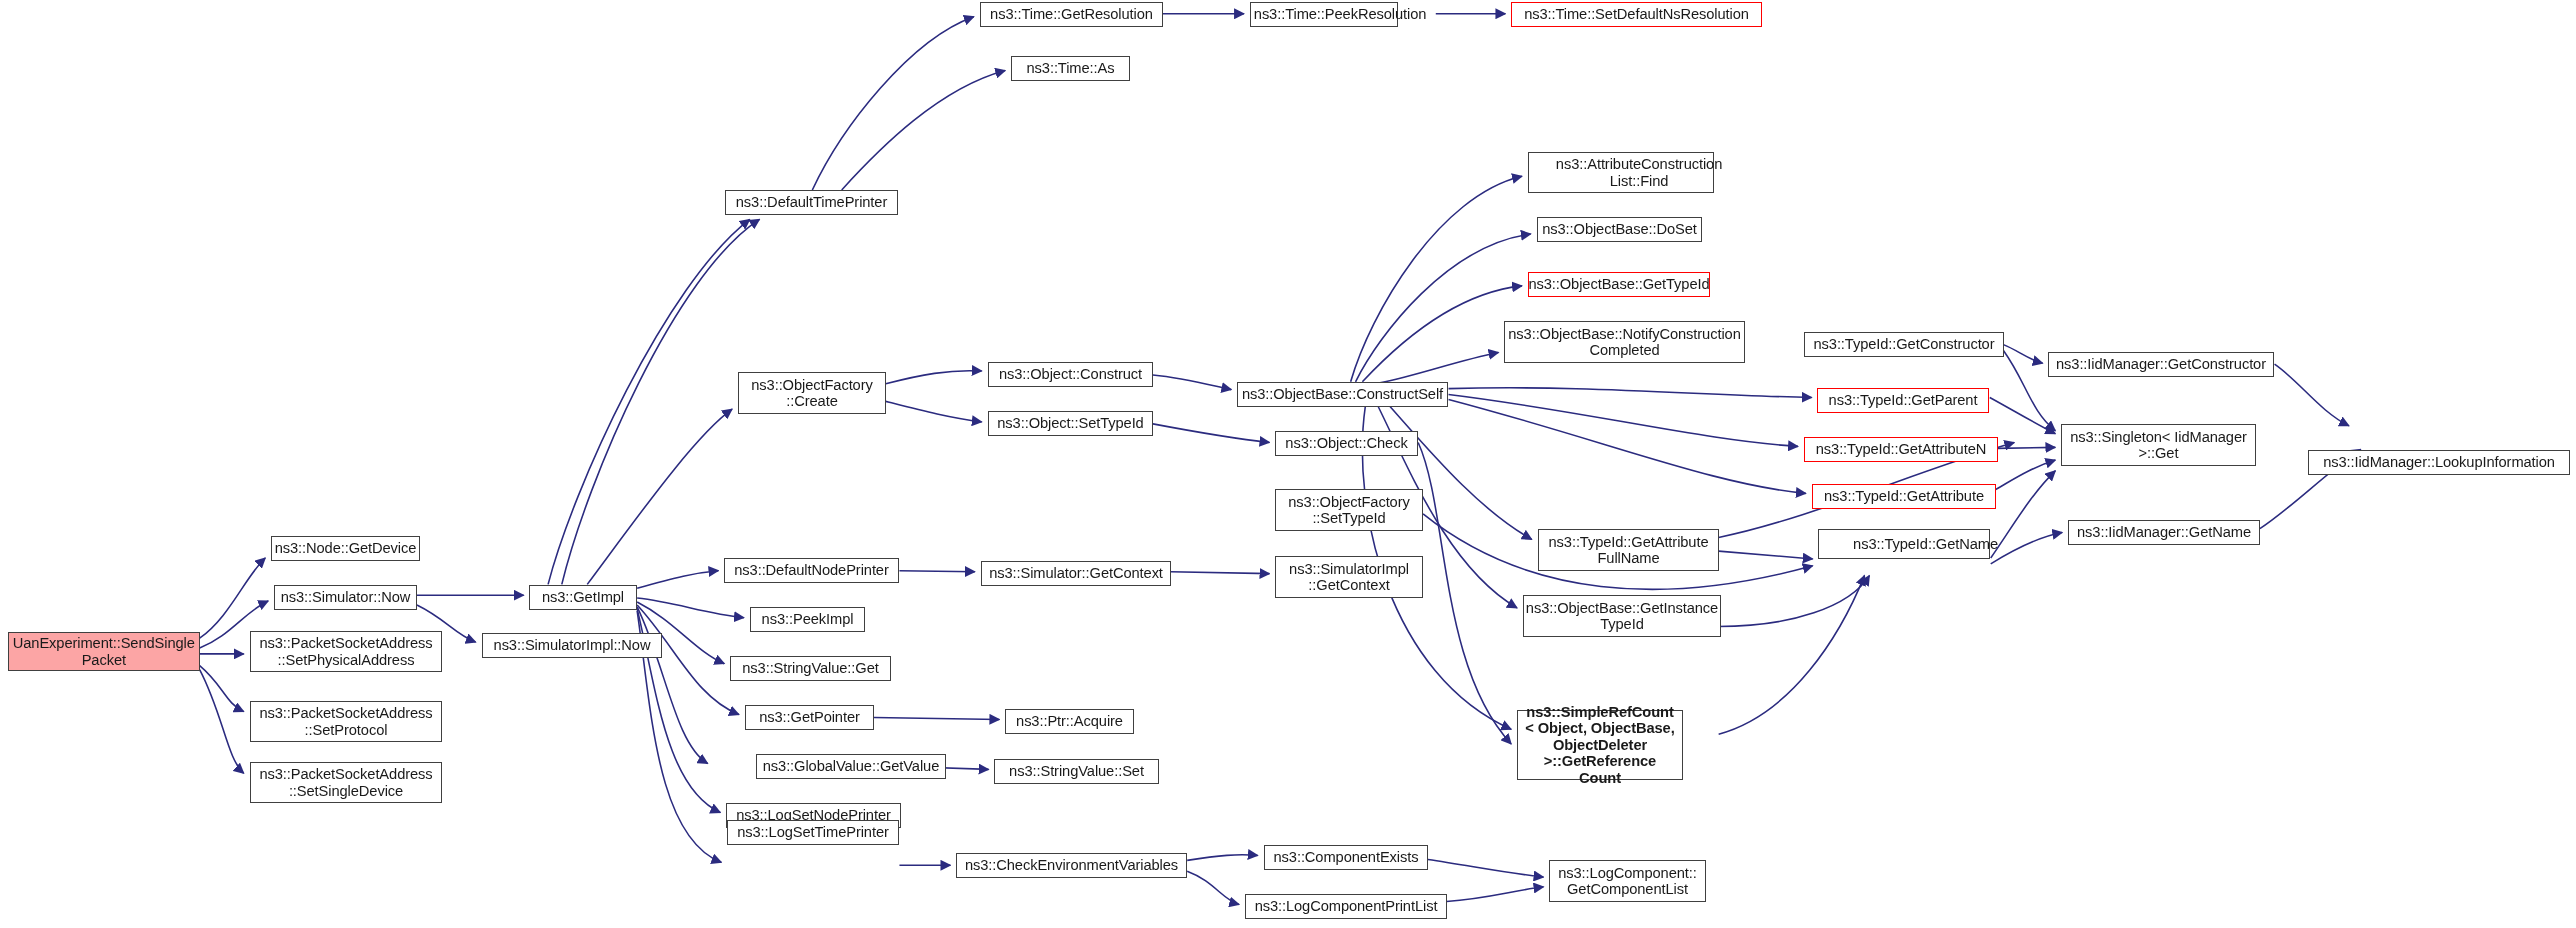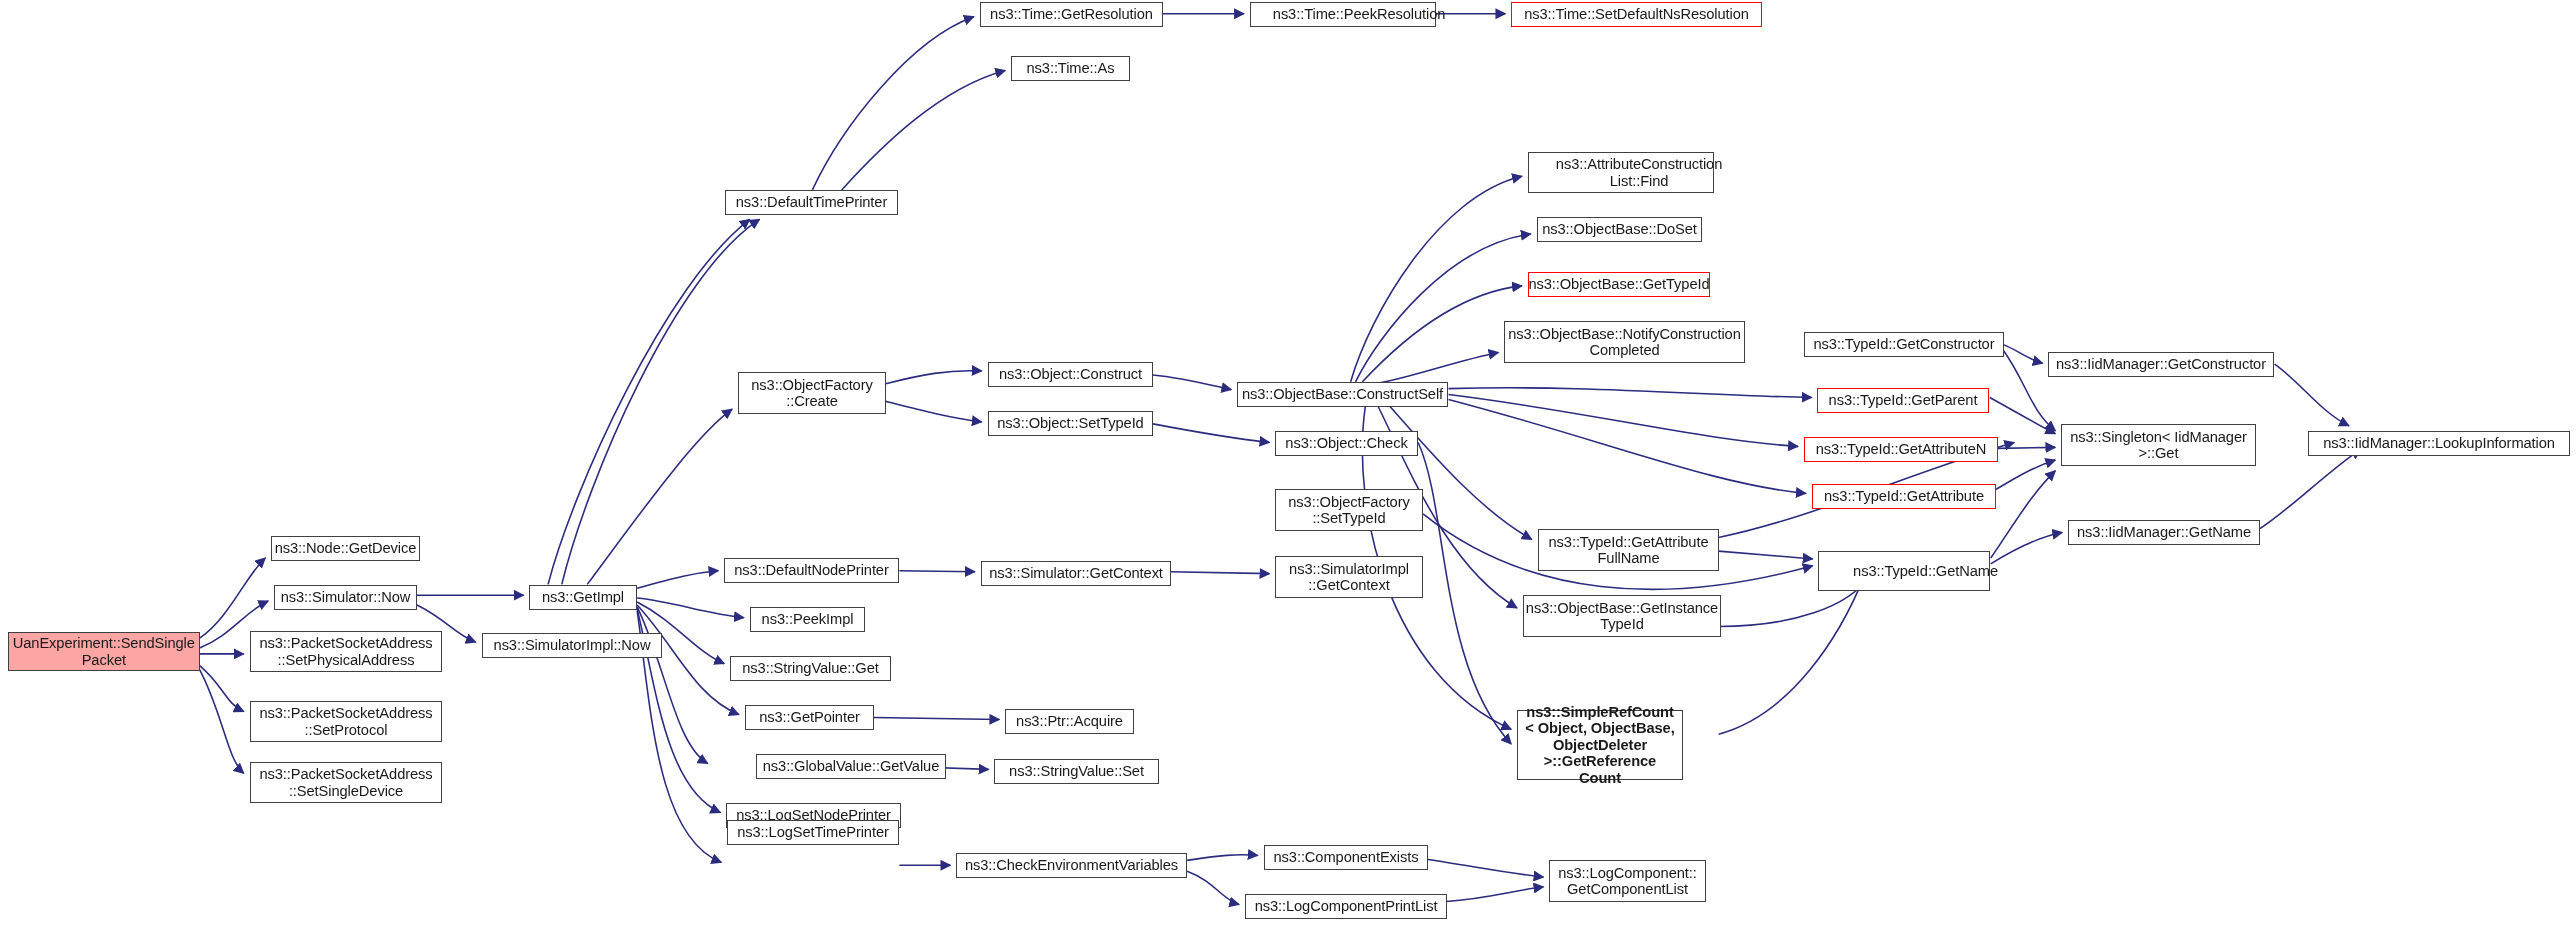--- a/index.html
+++ b/index.html
@@ -147,21 +147,21 @@
       <div class="node" style="left: 726px; top: 803px; width: 175px; height: 24.5px;">ns3::LogSetNodePrinter</div>
       <div class="node" style="left: 727px; top: 820px; width: 172px; height: 24.5px;">ns3::LogSetTimePrinter</div>
       <div class="node" style="left: 980px; top: 2px; width: 183px; height: 24.5px;">ns3::Time::GetResolution</div>
       <div class="node" style="left: 1011px; top: 56px; width: 119px; height: 24.5px;">ns3::Time::As</div>
       <div class="node" style="left: 988px; top: 362px; width: 165px; height: 24.5px;">ns3::Object::Construct</div>
       <div class="node" style="left: 988px; top: 411px; width: 165px; height: 24.5px;">ns3::Object::SetTypeId</div>
       <div class="node" style="left: 981px; top: 561px; width: 190px; height: 24.5px;">ns3::Simulator::GetContext</div>
       <div class="node" style="left: 1005px; top: 709px; width: 129px; height: 24.5px;">ns3::Ptr::Acquire</div>
       <div class="node" style="left: 994px; top: 759px; width: 165px; height: 24.5px;">ns3::StringValue::Set</div>
       <div class="node" style="left: 956px; top: 853px; width: 231px; height: 24.5px;">ns3::CheckEnvironmentVariables</div>
-      <div class="node" style="left: 1250px; top: 2px; width: 186px; height: 24.5px; padding-left: 36px;">ns3::Time::PeekResolution</div>
+      <div class="node" style="left: 1250px; top: 2px; width: 148px; height: 24.5px; padding-left: 36px;">ns3::Time::PeekResolution</div>
       <div class="node" style="left: 1528px; top: 152px; width: 186px; height: 41px; padding-left: 40px;">ns3::AttributeConstruction
 List::Find</div>
       <div class="node" style="left: 1537px; top: 217px; width: 165px; height: 24.5px;">ns3::ObjectBase::DoSet</div>
       <div class="node red" style="left: 1528px; top: 272px; width: 182px; height: 24.5px;">ns3::ObjectBase::GetTypeId</div>
       <div class="node" style="left: 1504px; top: 321px; width: 241px; height: 42px;">ns3::ObjectBase::NotifyConstruction
 Completed</div>
       <div class="node" style="left: 1237px; top: 382px; width: 211px; height: 24.5px;">ns3::ObjectBase::ConstructSelf</div>
       <div class="node" style="left: 1275px; top: 431px; width: 143px; height: 24.5px;">ns3::Object::Check</div>
       <div class="node" style="left: 1275px; top: 489px; width: 148px; height: 42px;">ns3::ObjectFactory
 ::SetTypeId</div>
@@ -174,25 +174,25 @@
       <div class="node" style="left: 1517px; top: 710px; width: 166px; height: 70px; font-weight: bold;">ns3::SimpleRefCount
 &lt; Object, ObjectBase,
 ObjectDeleter &gt;::GetReference
 Count</div>
       <div class="node" style="left: 1264px; top: 845px; width: 164px; height: 24.5px;">ns3::ComponentExists</div>
       <div class="node" style="left: 1245px; top: 894px; width: 202px; height: 24.5px;">ns3::LogComponentPrintList</div>
       <div class="node" style="left: 1804px; top: 332px; width: 200px; height: 24.5px;">ns3::TypeId::GetConstructor</div>
       <div class="node red" style="left: 1817px; top: 388px; width: 172px; height: 24.5px;">ns3::TypeId::GetParent</div>
       <div class="node red" style="left: 1804px; top: 437px; width: 194px; height: 24.5px;">ns3::TypeId::GetAttributeN</div>
       <div class="node red" style="left: 1812px; top: 484px; width: 184px; height: 24.5px;">ns3::TypeId::GetAttribute</div>
-      <div class="node" style="left: 1818px; top: 551px; width: 172px; height: 40px; padding-left: 47px;">ns3::TypeId::GetName</div>
+      <div class="node" style="left: 1818px; top: 529px; width: 172px; height: 30px; padding-left: 47px;">ns3::TypeId::GetName</div>
       <div class="node" style="left: 1549px; top: 860px; width: 157px; height: 42px;">ns3::LogComponent::
 GetComponentList</div>
       <div class="node" style="left: 2048px; top: 352px; width: 226px; height: 24.5px;">ns3::IidManager::GetConstructor</div>
       <div class="node" style="left: 2061px; top: 424px; width: 195px; height: 42px;">ns3::Singleton&lt; IidManager
 &gt;::Get</div>
       <div class="node" style="left: 2068px; top: 520px; width: 192px; height: 24.5px;">ns3::IidManager::GetName</div>
       <div class="node red" style="left: 1511px; top: 2px; width: 251px; height: 24.5px;">ns3::Time::SetDefaultNsResolution</div>
-      <div class="node" style="left: 2308px; top: 431px; width: 262px; height: 24.5px;">ns3::IidManager::LookupInformation</div>
+      <div class="node" style="left: 2308px; top: 450px; width: 262px; height: 24.5px;">ns3::IidManager::LookupInformation</div>
     </div>
 
 </div>
 
 
 </body></html>

